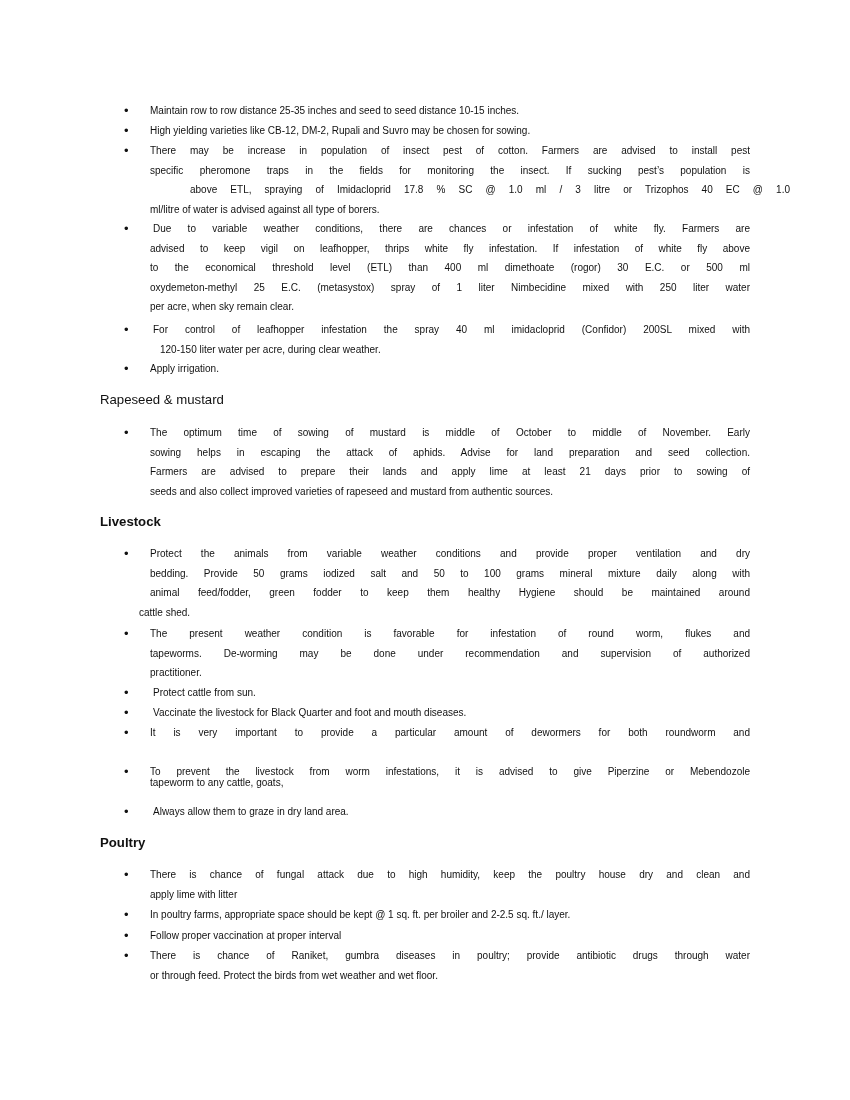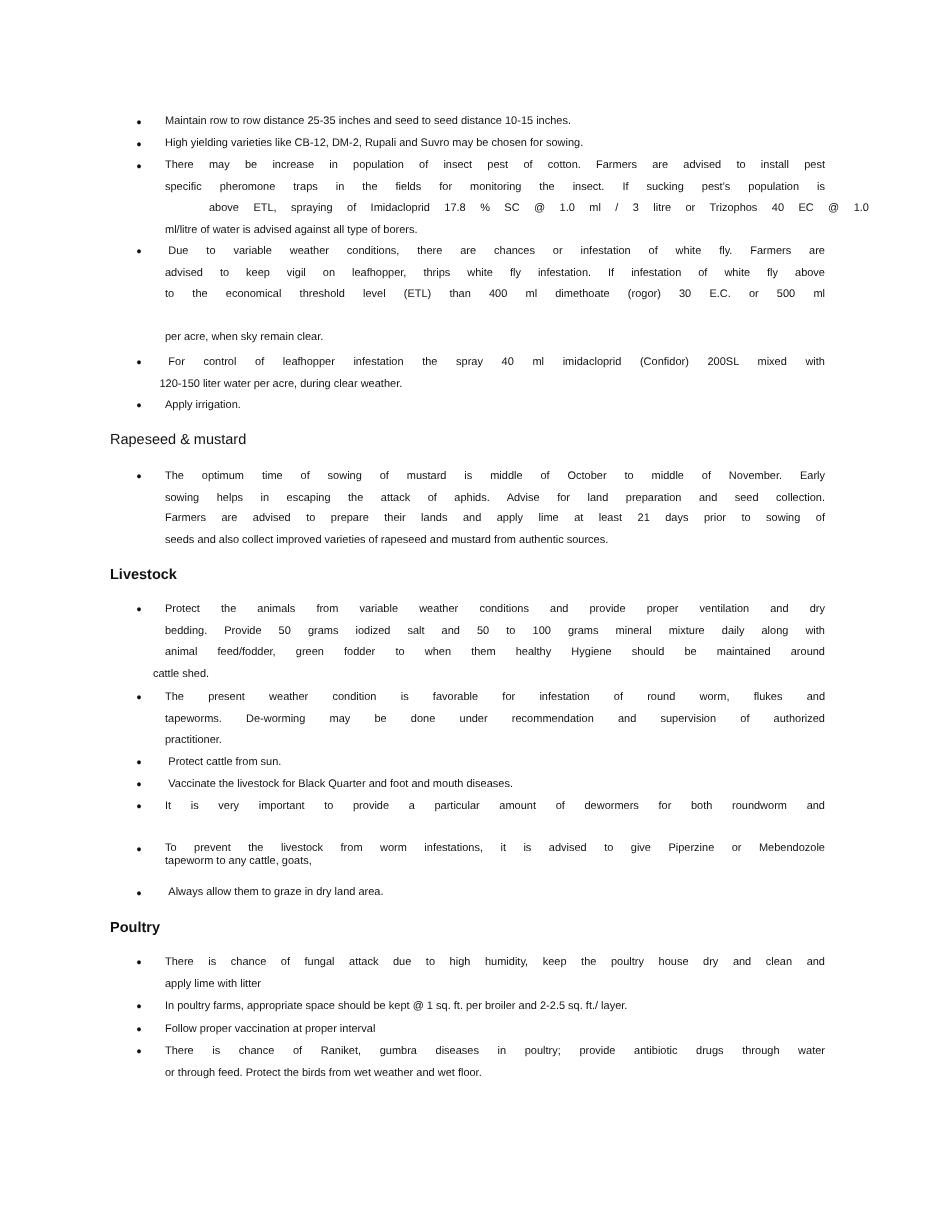--- a/index.html
+++ b/index.html
@@ -22,37 +22,38 @@
     <div class="line" style="left: 150px; top: 121px;">High yielding varieties like CB-12, DM-2, Rupali and Suvro may be chosen for sowing.</div>
     <div class="bullet" style="left: 124px; top: 141px;">•</div>
     <div class="line just" style="left: 150px; top: 141px; width: 600px;">There may be increase in population of insect pest of cotton. Farmers are advised to install pest</div>
     <div class="line just" style="left: 150px; top: 160.6px; width: 600px;">specific pheromone traps in the fields for monitoring the insect. If sucking pest’s population is</div>
     <div class="line just" style="left: 150px; top: 180.2px; width: 600px; margin-left: 40px;">above ETL, spraying of Imidacloprid 17.8 % SC @ 1.0 ml / 3 litre or Trizophos 40 EC @ 1.0</div>
     <div class="line" style="left: 150px; top: 199.8px;">ml/litre of water is advised against all type of borers.</div>
     <div class="bullet" style="left: 124px; top: 219px;">•</div>
     <div class="line just" style="left: 153px; top: 219px; width: 597px;">Due to variable weather conditions, there are chances or infestation of white fly. Farmers are</div>
     <div class="line just" style="left: 150px; top: 238.6px; width: 600px;">advised to keep vigil on leafhopper, thrips white fly infestation. If infestation of white fly above</div>
     <div class="line just" style="left: 150px; top: 258.2px; width: 600px;">to the economical threshold level (ETL) than 400 ml dimethoate (rogor) 30 E.C. or 500 ml</div>
+    <div class="line just" style="left: 150px; top: 277.8px; width: 600px;">oxydemeton-methyl 25 E.C. (metasystox) spray of 1 liter Nimbecidine mixed with 250 liter water</div>
     <div class="line" style="left: 150px; top: 297.4px;">per acre, when sky remain clear.</div>
     <div class="bullet" style="left: 124px; top: 320px;">•</div>
     <div class="line just" style="left: 153px; top: 320px; width: 597px;">For control of leafhopper infestation the spray 40 ml imidacloprid (Confidor) 200SL mixed with</div>
-    <div class="line" style="left: 145px; top: 339.6px;">120-150 liter water per acre, during clear weather.</div>
+    <div class="line" style="left: 160px; top: 339.6px;">120-150 liter water per acre, during clear weather.</div>
     <div class="bullet" style="left: 124px; top: 359px;">•</div>
     <div class="line" style="left: 150px; top: 359px;">Apply irrigation.</div>
     <div class="heading" style="top: 390px; text-align: right;">Rapeseed &amp; mustard</div>
     <div class="bullet" style="left: 124px; top: 423px;">•</div>
     <div class="line just" style="left: 150px; top: 423px; width: 600px;">The optimum time of sowing of mustard  is middle of October to middle of November. Early</div>
     <div class="line just" style="left: 150px; top: 442.6px; width: 600px;">sowing helps in escaping the attack of aphids. Advise for  land preparation  and seed collection.</div>
     <div class="line just" style="left: 150px; top: 462.2px; width: 600px;">Farmers are advised to prepare their lands and apply lime at least 21 days prior to sowing of</div>
     <div class="line" style="left: 150px; top: 481.8px;">seeds and also collect improved varieties of rapeseed and mustard from authentic sources.</div>
     <div class="heading bold" style="top: 512px;">Livestock</div>
     <div class="bullet" style="left: 124px; top: 544px;">•</div>
     <div class="line just" style="left: 150px; top: 544px; width: 600px;">Protect the animals from variable weather conditions and provide proper ventilation and dry</div>
     <div class="line just" style="left: 150px; top: 563.6px; width: 600px;">bedding. Provide 50 grams iodized salt and 50 to 100 grams mineral mixture daily along with</div>
-    <div class="line just" style="left: 150px; top: 583.2px; width: 600px;">animal feed/fodder, green fodder to when them healthy Hygiene should be maintained around</div>
+    <div class="line just" style="left: 150px; top: 583.2px; width: 600px;">animal feed/fodder, green fodder to keep them healthy Hygiene should be maintained around</div>
     <div class="line" style="left: 139px; top: 602.8px;">cattle shed.</div>
     <div class="bullet" style="left: 124px; top: 624px;">•</div>
     <div class="line just" style="left: 150px; top: 624px; width: 600px;">The present weather condition is favorable for infestation of round worm, flukes and</div>
     <div class="line just" style="left: 150px; top: 643.6px; width: 600px;">tapeworms. De-worming may be done under recommendation and supervision of authorized</div>
     <div class="line" style="left: 150px; top: 663.2px;">practitioner.</div>
     <div class="bullet" style="left: 124px; top: 683px;">•</div>
     <div class="line" style="left: 153px; top: 683px;">Protect cattle from sun.</div>
     <div class="bullet" style="left: 124px; top: 703px;">•</div>
     <div class="line" style="left: 153px; top: 703px; text-align: center;">Vaccinate the livestock for Black Quarter and foot and mouth diseases.</div>
     <div class="bullet" style="left: 124px; top: 723px;">•</div>

